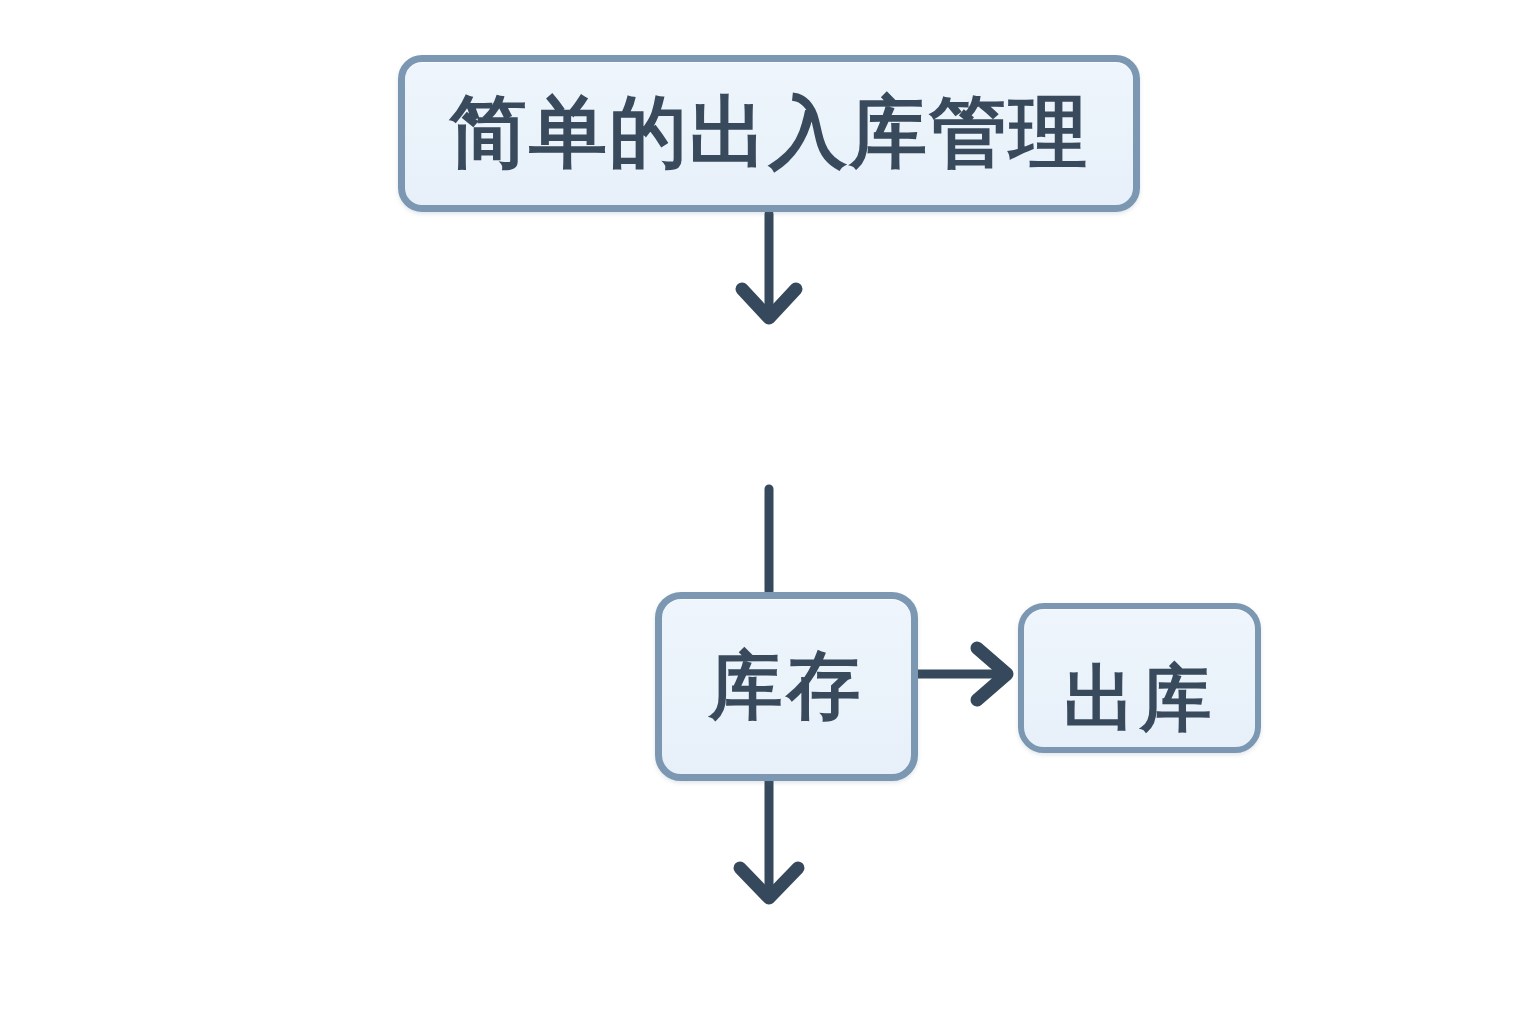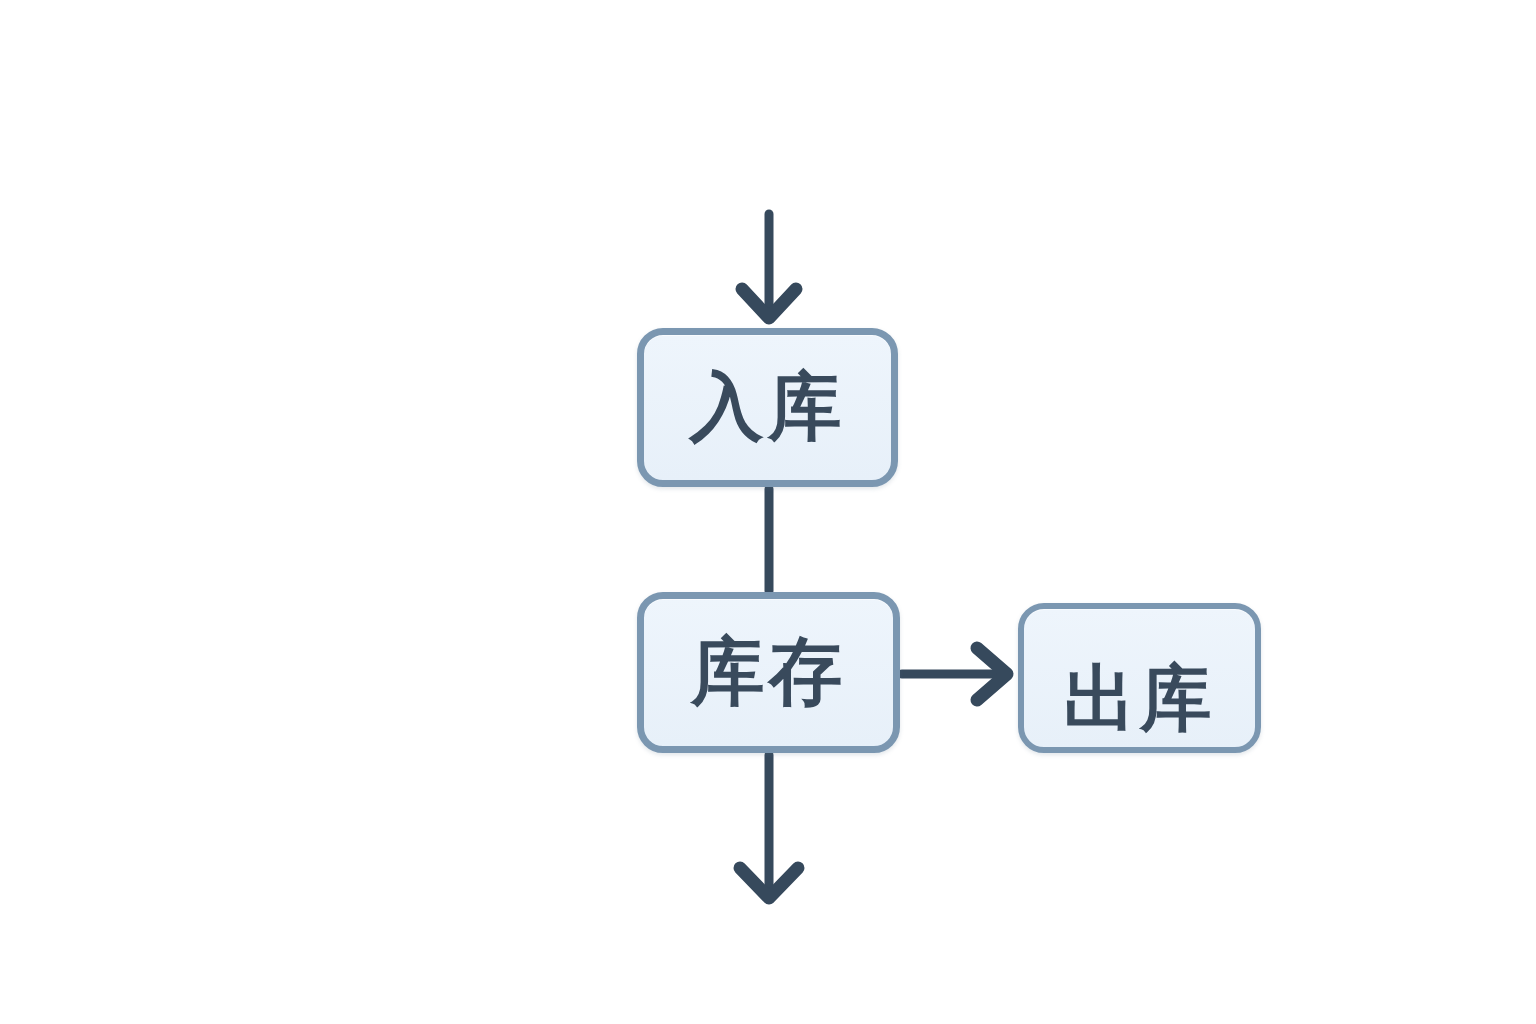--- a/index.html
+++ b/index.html
@@ -46,21 +46,21 @@
     font-size:78px;
     border-radius:24px;
     letter-spacing:2px;
   }
   .node-inbound{
     left:637px;top:328px;width:261px;height:159px;
     font-size:74px;
     letter-spacing:4px;
   }
   .node-stock{
-    left:637px;top:592px;width:263px;height:161px;
+    left:655px;top:592px;width:263px;height:189px;
     font-size:74px;
     letter-spacing:4px;
   }
   .node-outbound{
     left:1018px;top:603px;width:243px;height:150px;
     font-size:72px;
     border-width:6px;
     letter-spacing:4px;
     align-items:flex-end;
   }
@@ -93,24 +93,24 @@
       <path class="edge-stroke edge-shaft" d="M 902 674 L 1000 674"></path>
       <path class="edge-stroke edge-head" d="M 977 648 L 1007 674 L 977 700"></path>
     </g>
 
     <g>
       <path class="edge-stroke edge-shaft" d="M 769 755 L 769 894"></path>
       <path class="edge-stroke edge-head" d="M 740 868 L 769 898 L 798 868"></path>
     </g>
   </svg>
 
+  <div class="node node-title">
+    <span>简单的出入库管理</span>
+  </div>
 
-  <div class="node node-inbound">
-    <span>入库</span>
-  </div>
 
   <div class="node node-stock">
     <span>库存</span>
   </div>
 
   <div class="node node-outbound">
     <span>出库</span>
   </div>
 
 </div>

